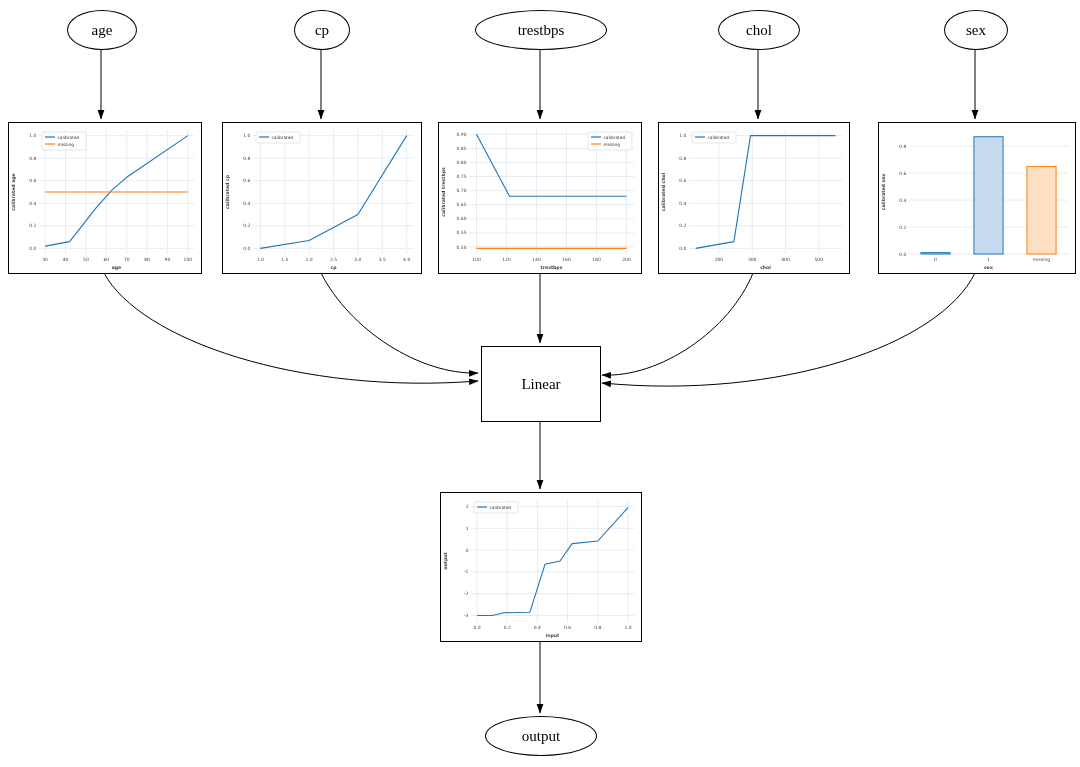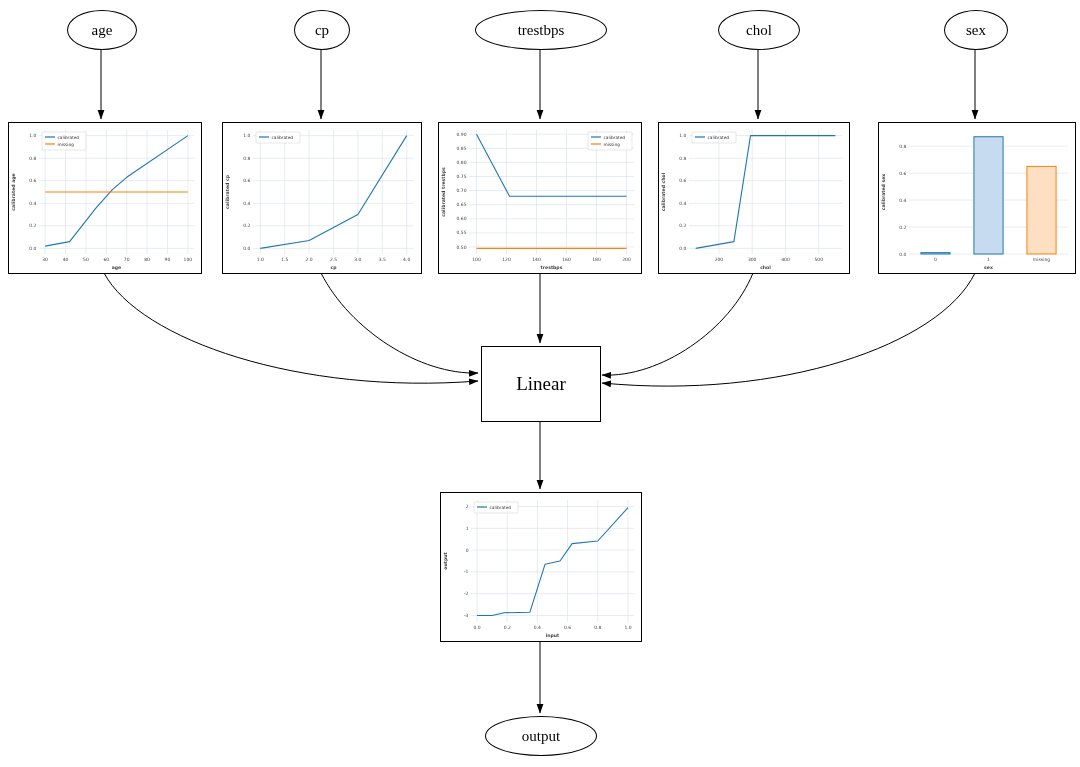--- a/index.html
+++ b/index.html
@@ -4,21 +4,21 @@
 <style>
   html,body{margin:0;padding:0;background:#ffffff;}
   .canvas{position:relative;width:1080px;height:767px;background:#ffffff;
           font-family:"Liberation Serif",serif;overflow:hidden;}
   .edges{position:absolute;left:0;top:0;pointer-events:none;}
   .enode{position:absolute;border:1px solid #000;border-radius:50%;background:#fff;
          display:flex;align-items:center;justify-content:center;font-size:15px;color:#000;}
   .panel{position:absolute;border:1px solid #000;background:#fff;}
   .panel svg{display:block;font-family:"DejaVu Sans",sans-serif;}
   .linear-box{position:absolute;left:481px;top:346px;width:118px;height:74px;border:1px solid #000;
-         background:#fff;display:flex;align-items:center;justify-content:center;font-size:19px;color:#000;}
+         background:#fff;display:flex;align-items:center;justify-content:center;font-size:15px;color:#000;}
 </style>
 </head>
 <body>
 
 <div class="canvas">
 
   <svg class="edges" width="1080" height="767" viewBox="0 0 1080 767">
     <defs>
       <marker id="arrow" markerWidth="11" markerHeight="9" refX="9" refY="4" orient="auto" markerUnits="userSpaceOnUse">
         <path d="M0,0.6 L9.5,4 L0,7.4 z" fill="#000"></path>

